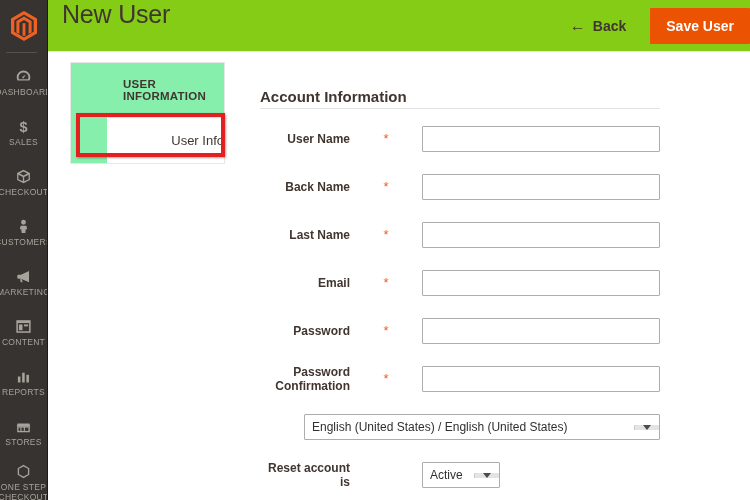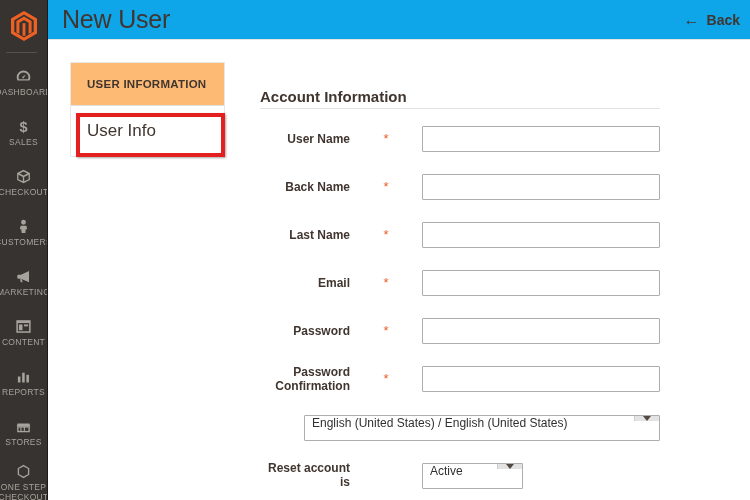--- a/index.html
+++ b/index.html
@@ -81,26 +81,25 @@
     white-space: pre-line;
     font-family: "Liberation Sans", sans-serif;
   }
 
   
   .page-header {
     position: absolute;
     left: 48px;
     top: 0;
     right: 0;
-    height: 40px;
-    background: #0ea5e9;
+    height: 52px;
+    background: #84cc16;
     border-bottom: 1px solid #e3e3e3;
     box-sizing: border-box;
     display: flex;
-    align-items: center;
   }
   .page-title {
     font-size: 25px;
     color: #41362f;
     font-weight: 400;
     margin-left: 14px;
     letter-spacing: -0.2px;
     flex: 1;
     white-space: nowrap;
   }
@@ -153,38 +152,40 @@
     bottom: 0;
     background: #ffffff;
   }
 
   
   .tab-panel {
     position: absolute;
     left: 22px;
     top: 6px;
     width: 155px;
-    background: #fdba74;
+    background: #86efac;
     border: 1px solid #e8e8e8;
     box-sizing: border-box;
+    padding-left: 36px;
   }
   .tab-panel-title {
     font-size: 11.5px;
     font-weight: 700;
     color: #41362f;
     letter-spacing: 0.25px;
     padding: 15px 0 15px 16px;
     border-bottom: 1px solid #e0e0e0;
   }
   .tab-item {
-    font-size: 17px;
+    font-size: 13px;
     color: #5d5d5d;
     padding: 15px 0 15px 16px;
     cursor: pointer;
     background: transparent;
+    text-align: right;
   }
   .tab-item.active {
     background: #ffffff;
     color: #41362f;
   }
 
   
   .annotation-box {
     position: absolute;
     left: 28px;
@@ -248,30 +249,30 @@
     font-family: "Liberation Sans", sans-serif;
     font-size: 12px;
     color: #303030;
     padding: 0 7px;
     border-radius: 1px;
     outline: none;
   }
 
   .select-wrap {
     display: inline-flex;
-    align-items: flex-start;
+    align-items: center;
     border: 1px solid #adadad;
     background: #ffffff;
     box-sizing: border-box;
     height: 26px;
     border-radius: 1px;
     overflow: hidden;
   }
   .select-wrap.full { width: 100%; }
-  .select-wrap.short { width: 101px; }
+  .select-wrap.short { width: 78px; }
   .select-value {
     flex: 1;
     display: flex;
     align-items: center;
     font-size: 12px;
     color: #303030;
     padding: 0 7px;
     white-space: nowrap;
     overflow: hidden;
   }
@@ -404,20 +405,21 @@
     </div>
   </div>
 
   <div class="page-header">
     <div class="page-title">New User</div>
     <div class="header-actions">
       <button class="btn-link">
         <span class="back-arrow">←</span>
         <span>Back</span>
       </button>
+      <button class="btn-primary">Save User</button>
     </div>
   </div>
 
   <div class="content">
 
     <div class="tab-panel">
       <div class="tab-panel-title">USER INFORMATION</div>
       <div class="tab-item active">
         <span>User Info</span>
       </div>

